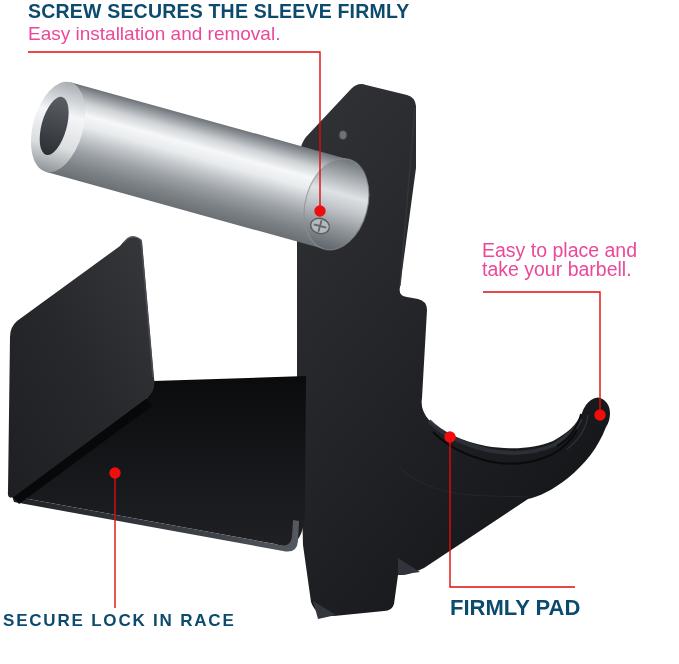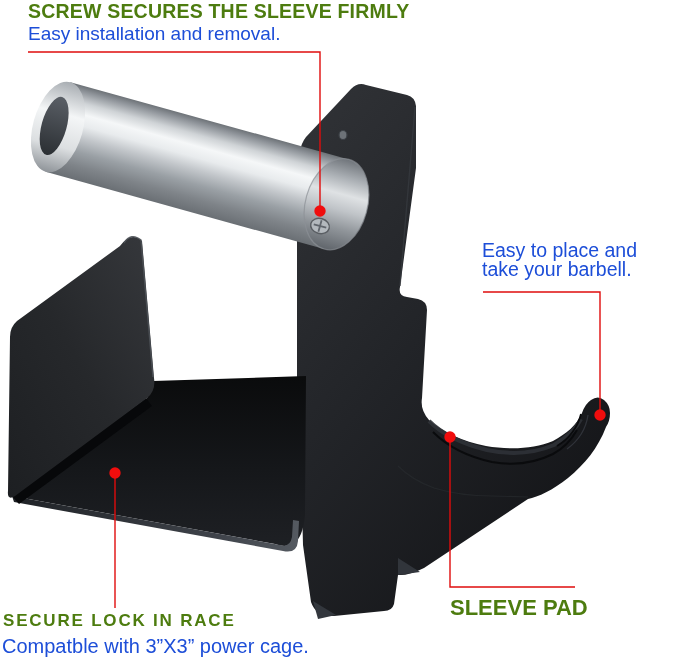--- a/index.html
+++ b/index.html
@@ -1,21 +1,21 @@
 <!DOCTYPE html>
 <html><head>
 <meta charset="utf-8">
 <style>
   html,body{margin:0;padding:0;}
   #stage{position:relative;width:679px;height:664px;background:#ffffff;overflow:hidden;
          font-family:"Liberation Sans", sans-serif;}
   #stage svg{position:absolute;left:0;top:0;}
   .txt{position:absolute;white-space:nowrap;}
-  .h{font-weight:bold;color:#4d7c0f;}
-  .b{color:#1d4ed8;}
+  .h{font-weight:bold;color:#0c4a6e;}
+  .b{color:#ec4899;}
   #screw-title{left:28px;top:0px;font-size:19.5px;letter-spacing:.2px;}
   #screw-body{left:28px;top:23px;font-size:19px;}
   #front-title{left:482px;top:198px;font-size:19.5px;line-height:21px;letter-spacing:.3px;}
   #front-body{left:482px;top:241px;font-size:19.5px;line-height:18.5px;}
   #lock-title{left:3px;top:611px;font-size:17px;letter-spacing:1.8px;}
   #lock-body{left:2px;top:635px;font-size:20px;}
   #pad-title{left:450px;top:595px;font-size:22px;letter-spacing:0px;}
   #pad-body{left:450px;top:623px;font-size:19.5px;line-height:19px;}
 </style>
 </head>
@@ -139,18 +139,17 @@
 
   <div class="txt h" id="screw-title">SCREW SECURES THE SLEEVE FIRMLY</div>
   <div class="txt b" id="screw-body">Easy installation and removal.</div>
 
   <div class="txt b" id="front-body">
     <div>Easy to place and</div>
     <div>take your barbell.</div>
   </div>
 
   <div class="txt h" id="lock-title">SECURE LOCK IN RACE</div>
-  <div class="txt b" id="lock-body">Compatble with 3”X3” power cage.</div>
 
-  <div class="txt h" id="pad-title">SLEEVE PAD</div>
+  <div class="txt h" id="pad-title">FIRMLY PAD</div>
   <div class="txt b" id="pad-body">
   </div>
 </div>
 
 </body></html>

